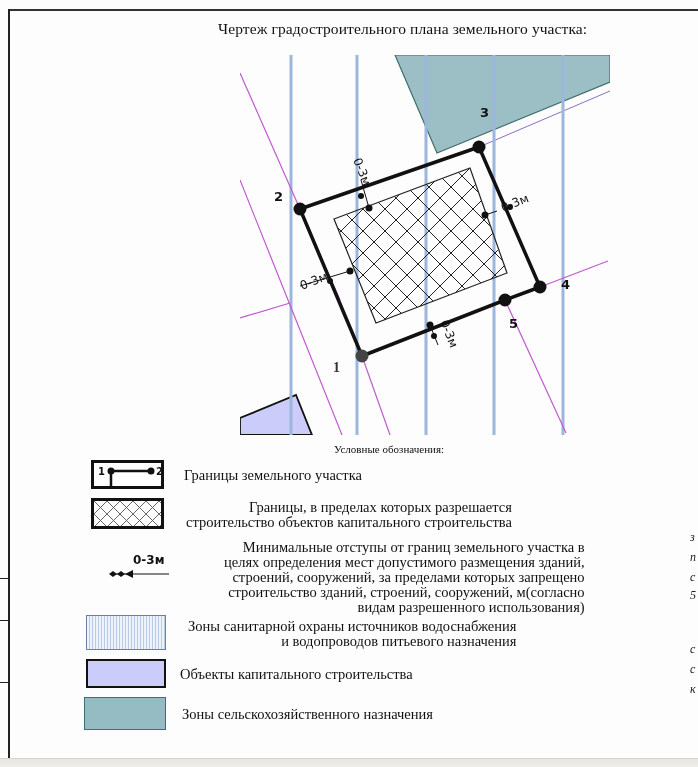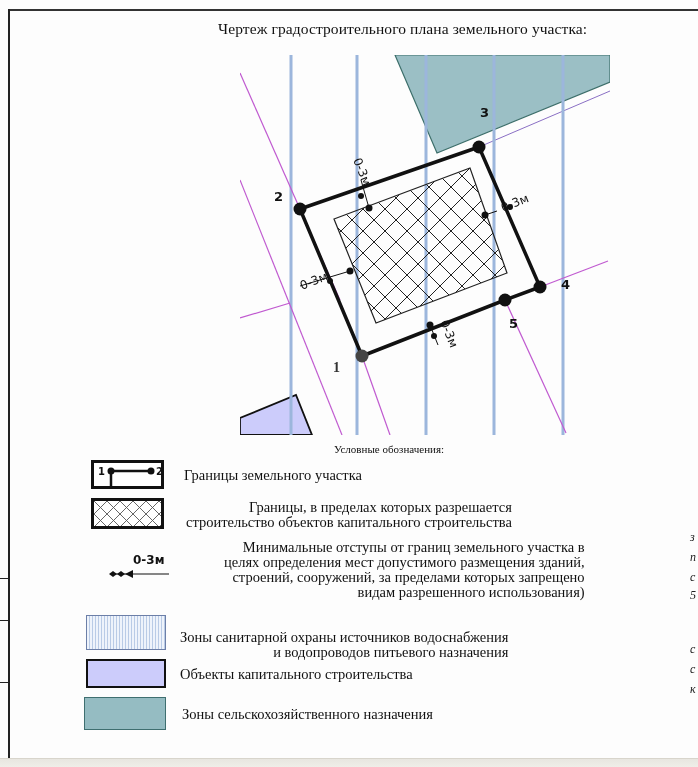--- a/index.html
+++ b/index.html
@@ -154,25 +154,26 @@
     <line x1="8" y1="21" x2="64" y2="21" stroke="#111" stroke-width="1.2"></line>
     <polygon points="4,21 8,18 12,21 8,24" fill="#111"></polygon>
     <polygon points="12,21 16,18 20,21 16,24" fill="#111"></polygon>
     <polygon points="20,21 28,17 28,25" fill="#111"></polygon>
   </svg>
 </div>
 <div class="legend-text" style="left:186px; top:540px;margin-left:38px;">
   <div>Минимальные отступы от границ земельного участка в</div>
   <div>целях определения мест допустимого размещения зданий,</div>
   <div>строений, сооружений, за пределами которых запрещено</div>
+  <div>строительство зданий, строений, сооружений, м(согласно</div>
   <div>видам разрешенного использования)</div>
 </div>
 
 <div class="legend-symbol sym-water"></div>
-<div class="legend-text" style="left:180px; top:619px;margin-top:11px;">
+<div class="legend-text" style="left:188px; top:619px;">
   <div>Зоны санитарной охраны источников водоснабжения</div>
   <div>и водопроводов питьевого назначения</div>
 </div>
 
 <div class="legend-symbol sym-building"></div>
 <div class="legend-text" style="left:180px; top:667px;">Объекты капитального строительства</div>
 
 <div class="legend-symbol sym-agri"></div>
 <div class="legend-text" style="left:182px; top:707px;">Зоны сельскохозяйственного назначения</div>
 

